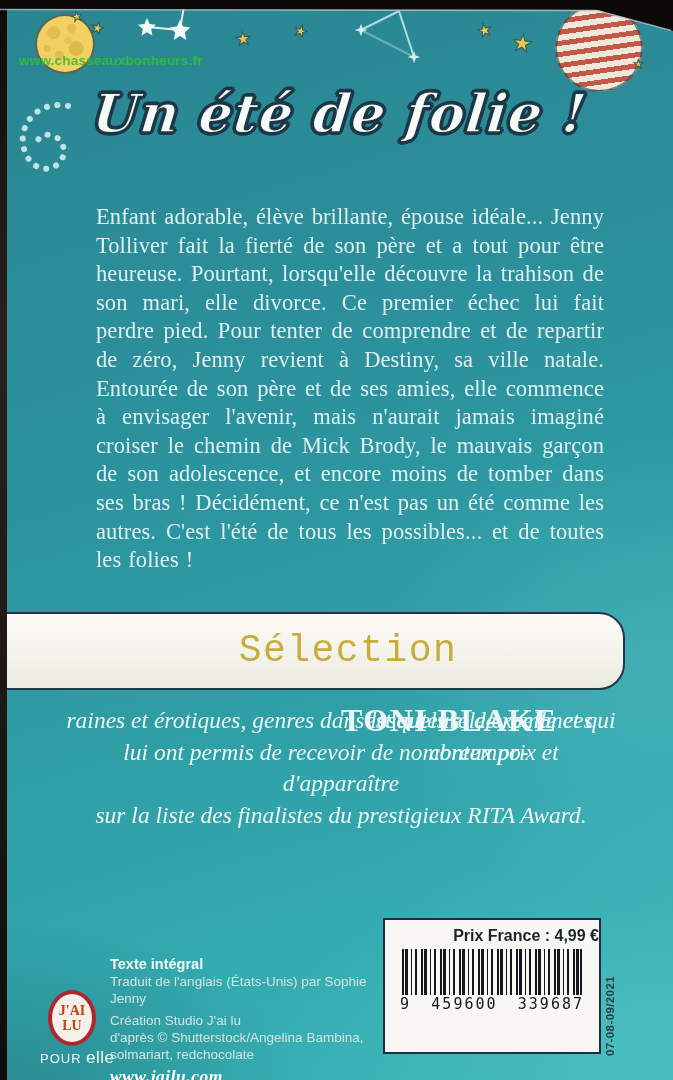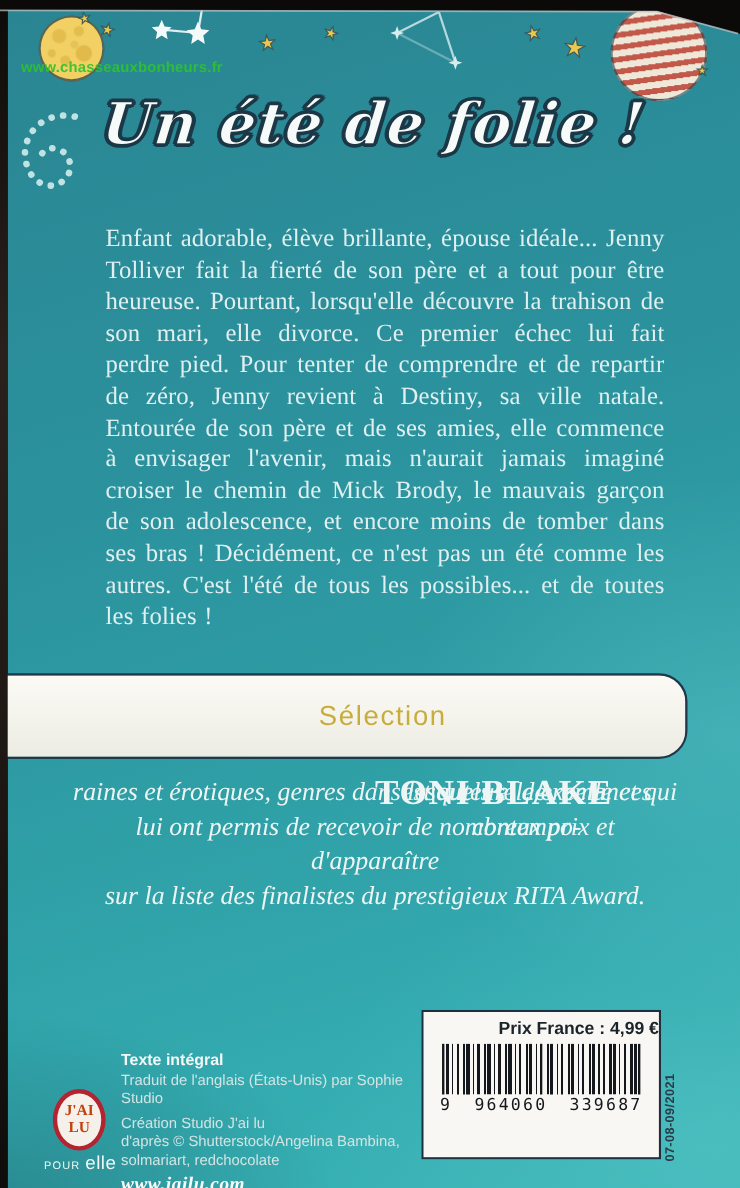--- a/index.html
+++ b/index.html
@@ -40,36 +40,36 @@
         -webkit-text-stroke:1.5px #1c3847;
         text-shadow:3px 0 0 #1c3847,-3px 0 0 #1c3847,0 3px 0 #1c3847,0 -3px 0 #1c3847,
                     2px 2px 0 #1c3847,-2px 2px 0 #1c3847,2px -2px 0 #1c3847,-2px -2px 0 #1c3847;}
   .synopsis{left:89px;top:203px;width:508px;font-family:"Liberation Serif",serif;
         font-size:22.5px;line-height:28.6px;color:#e0eff0;text-align:justify;
         letter-spacing:.1px;word-spacing:1.2px;}
 
   .banner{left:-6px;top:612px;width:624px;height:78px;box-sizing:border-box;
         background:linear-gradient(#fbfaf5,#edece3);border:2px solid #22384a;
         border-radius:0 26px 26px 0;line-height:74px;text-align:center;
-        font-family:Liberation Sans, sans-serif;font-size:25px;color:#c8ad3b;
+        font-family:Liberation Mono, monospace;font-size:38px;color:#c8ad3b;
         letter-spacing:1.5px;padding-left:70px;}
 
   .bio{left:58px;top:705px;width:552px;text-align:center;color:#eef6f5;
         font-family:"Liberation Serif",serif;font-style:italic;font-size:23.5px;line-height:31.5px;}
   .bio .author{font-style:normal;font-weight:bold;font-size:32px;letter-spacing:1.5px;
         font-family:"Liberation Serif",serif;}
   .bio div{position:static;}
 
   
   .logo-oval{left:41px;top:990px;width:48px;height:56px;border-radius:50%;
         background:#f5f1ea;border:4px solid #b42330;box-sizing:border-box;
         text-align:center;font-family:"Liberation Serif",serif;font-weight:bold;
         color:#c2410c;font-size:14px;line-height:15px;padding-top:9px;}
   .pour-elle{left:33px;top:1048px;width:66px;text-align:center;color:#f2f8f7;white-space:nowrap;}
-  .pour-elle .pour{font-size:10px;letter-spacing:1px;}
+  .pour-elle .pour{font-size:13px;letter-spacing:1px;}
   .pour-elle .elle{font-size:17px;font-weight:normal;letter-spacing:.5px;}
   .credits{left:103px;top:956px;width:280px;color:#d2e3e3;font-size:13.5px;line-height:17px;}
   .credits div{position:static;}
   .credits .bold-line{font-weight:bold;color:#f2f8f7;font-size:14.5px;margin-bottom:0;}
   .credits .tr-line{margin-bottom:5px;}
   .credits .site{font-family:"Liberation Serif",serif;font-weight:bold;font-style:italic;
         font-size:17.5px;color:#fdfefe;margin-top:5px;letter-spacing:.5px;}
 
   
   .barcode-box{left:376px;top:918px;width:218px;height:136px;box-sizing:border-box;
@@ -161,37 +161,37 @@
       <div style="position:static;">J'AI</div>
       <div style="position:static;">LU</div>
     </div>
     <div class="pour-elle">
       <span class="pour" style="position:static;">POUR</span>
       <span class="elle" style="position:static;">elle</span>
     </div>
 
     <div class="credits">
       <div class="bold-line">Texte intégral</div>
-      <div class="tr-line">Traduit de l'anglais (États-Unis) par Sophie Studio</div>
+      <div class="tr-line">Traduit de l'anglais (États-Unis) par Sophie Jenny</div>
       <div>Création Studio J'ai lu</div>
       <div>d'après © Shutterstock/Angelina Bambina,</div>
       <div>solmariart, redchocolate</div>
       <div class="site">www.jailu.com</div>
     </div>
 
     <div class="barcode-box">
       <span class="price">Prix France : 4,99 €</span>
       <span class="bars-wrap">
         <span class="bars"></span>
         <span class="guard" style="left:6px;"></span>
         <span class="guard" style="left:95px;"></span>
         <span class="guard" style="left:184px;"></span>
         <span class="ean-digits">
           <span>9</span>
-          <span>964060</span>
+          <span>459600</span>
           <span>339687</span>
         </span>
       </span>
     </div>
 
     <div class="print-code">07-08-09/2021</div>
   </div>
 
   <div class="edge-left"></div>
   <svg class="edge-top" width="673" height="34" viewBox="0 0 673 34">

